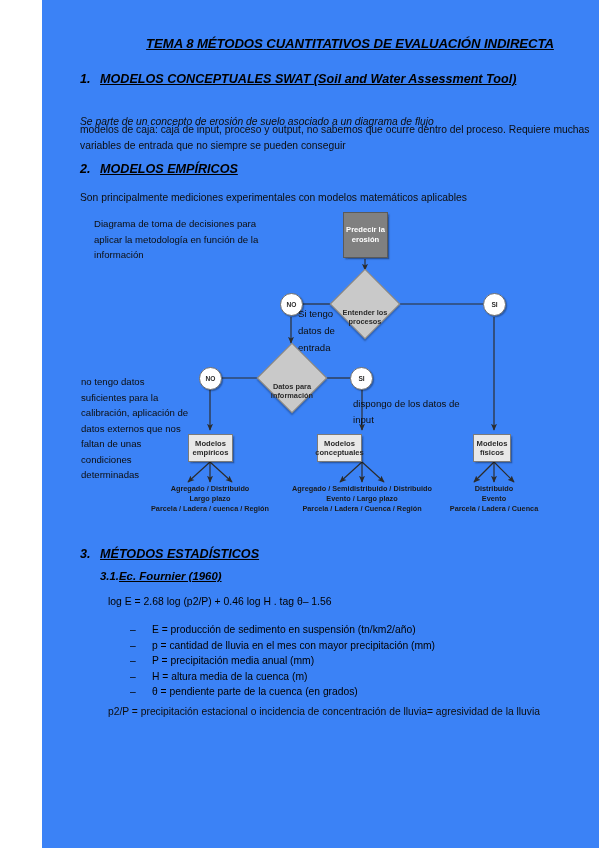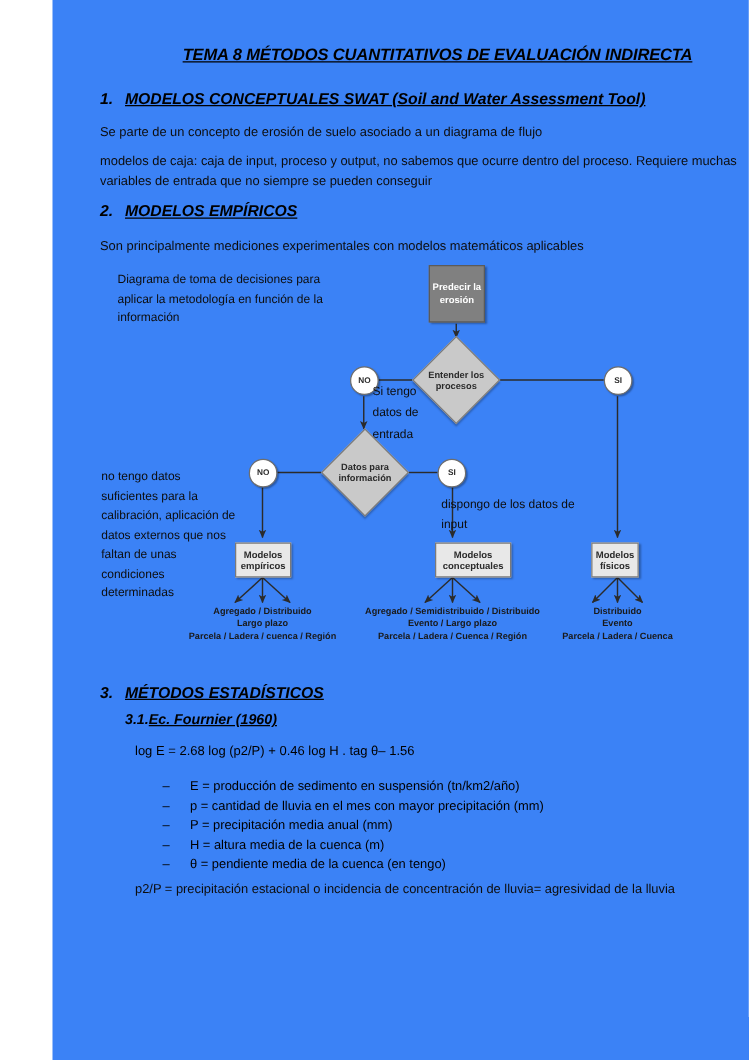--- a/index.html
+++ b/index.html
@@ -145,21 +145,21 @@
     width: 100%;
     height: 100%;
     background: #c9c9c9;
     border: 1px solid #7a7a7a;
     transform: rotate(45deg);
     box-sizing: border-box;
     box-shadow: 1.5px 1.5px 1.5px rgba(0,0,0,0.25);
   }
   .diamond-label {
     position: absolute;
-    left: 0; top: 0;
+    left: 0; top: 13px;
     width: 100%;
     height: 100%;
     display: flex;
     align-items: center;
     justify-content: center;
     text-align: center;
     font-size: 7.4px;
     font-weight: bold;
     line-height: 9.2px;
     color: #2b2b2b;
@@ -201,21 +201,21 @@
 <body>
 
 <div id="page">
  <div class="doc">
 
   <div class="h-title">TEMA 8 MÉTODOS CUANTITATIVOS DE EVALUACIÓN INDIRECTA</div>
 
   <div class="h1" style="left:38px; top:72px;">
     <span class="num">1.</span><span class="txt">MODELOS CONCEPTUALES SWAT (Soil and Water Assessment Tool)</span>
   </div>
-  <div class="para" style="left:38px; top:99px; width:520px;">Se parte de un concepto de erosión de suelo asociado a un diagrama de flujo</div>
+  <div class="para" style="left:38px; top:114px; width:520px;font-style:italic;">Se parte de un concepto de erosión de suelo asociado a un diagrama de flujo</div>
   <div class="para" style="left:38px; top:122px; width:522px;">modelos de caja: caja de input, proceso y output, no sabemos que ocurre dentro del proceso. Requiere muchas variables de entrada que no siempre se pueden conseguir</div>
 
   <div class="h1" style="left:38px; top:162px;">
     <span class="num">2.</span><span class="txt">MODELOS EMPÍRICOS</span>
   </div>
   <div class="para" style="left:38px; top:190px; width:520px;">Son principalmente mediciones experimentales con modelos matemáticos aplicables</div>
 
   <div id="diagram">
 
     <svg class="wires" viewBox="0 0 599 325">
@@ -292,21 +292,21 @@
       <span>SI</span>
     </div>
 
     <div class="ann" style="left:311px; top:196px; width:115px;">dispongo de los datos de input</div>
 
     <div class="ann" style="left:39px; top:174px; width:110px;">no tengo datos suficientes para la calibración, aplicación de datos externos que nos faltan de unas condiciones determinadas</div>
 
     <div class="node model-box" style="left:146px; top:234px; width:45px; height:28px;">
       <span>Modelos empíricos</span>
     </div>
-    <div class="node model-box" style="left:306px; top:234px; width:61px; height:28px;">
+    <div class="node model-box" style="left:275px; top:234px; width:45px; height:28px;">
       <span>Modelos conceptuales</span>
     </div>
     <div class="node model-box" style="left:431px; top:234px; width:38px; height:28px;">
       <span>Modelos físicos</span>
     </div>
 
     <div class="cap" style="left:68px; top:284px; width:200px;">
       <div>Agregado / Distribuido</div>
       <div>Largo plazo</div>
       <div>Parcela / Ladera / cuenca / Región</div>
@@ -330,19 +330,19 @@
     <span class="num">3.1.</span><span class="txt">Ec. Fournier (1960)</span>
   </div>
 
   <div class="formula" style="left:66px; top:596px;">log E = 2.68 log (p2/P) + 0.46 log H . tag θ– 1.56</div>
 
   <div class="bullets" style="left:88px; top:622px;">
     <span class="row"><span class="dash">–</span><span>E = producción de sedimento en suspensión (tn/km2/año)</span></span>
     <span class="row"><span class="dash">–</span><span>p = cantidad de lluvia en el mes con mayor precipitación (mm)</span></span>
     <span class="row"><span class="dash">–</span><span>P = precipitación media anual (mm)</span></span>
     <span class="row"><span class="dash">–</span><span>H = altura media de la cuenca (m)</span></span>
-    <span class="row"><span class="dash">–</span><span>θ = pendiente media de la cuenca (en tengo)</span></span>
+    <span class="row"><span class="dash">–</span><span>θ = pendiente parte de la cuenca (en grados)</span></span>
   </div>
 
   <div class="para" style="left:66px; top:704px; width:500px;">p2/P = precipitación estacional o incidencia de concentración de lluvia= agresividad de la lluvia</div>
 
  </div>
 </div>
 
 </body></html>

